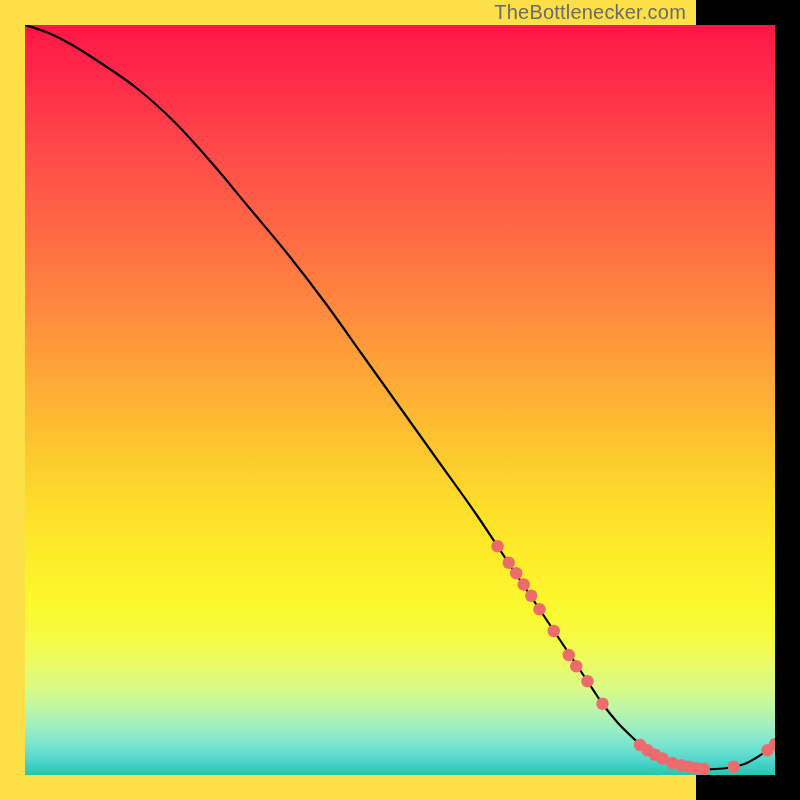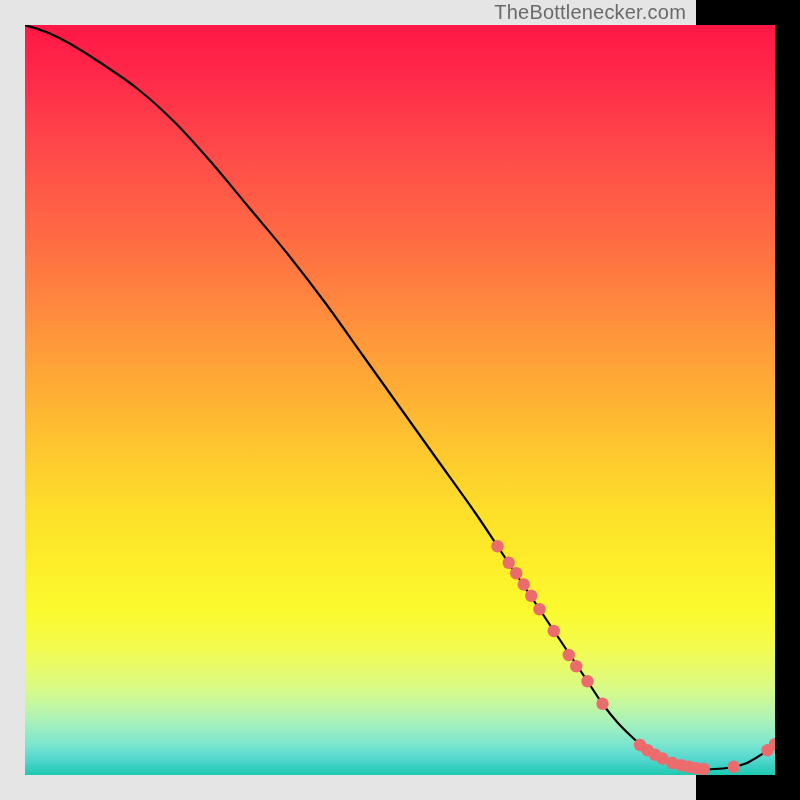--- a/index.html
+++ b/index.html
@@ -6,21 +6,21 @@
     margin: 0;
     padding: 0;
     width: 800px;
     height: 800px;
     background: #000000;
     overflow: hidden;
   }
   .outer {
     width: 696px;
     height: 800px;
-    background: #e5e5e5;
+    background: #fde047;
     position: relative;
   }
   .watermark {
     position: absolute;
     top: 1px;
     right: 10px;
     color: #6a6a6a;
     font-family: Arial, Helvetica, sans-serif;
     font-size: 20px;
     font-weight: 500;

